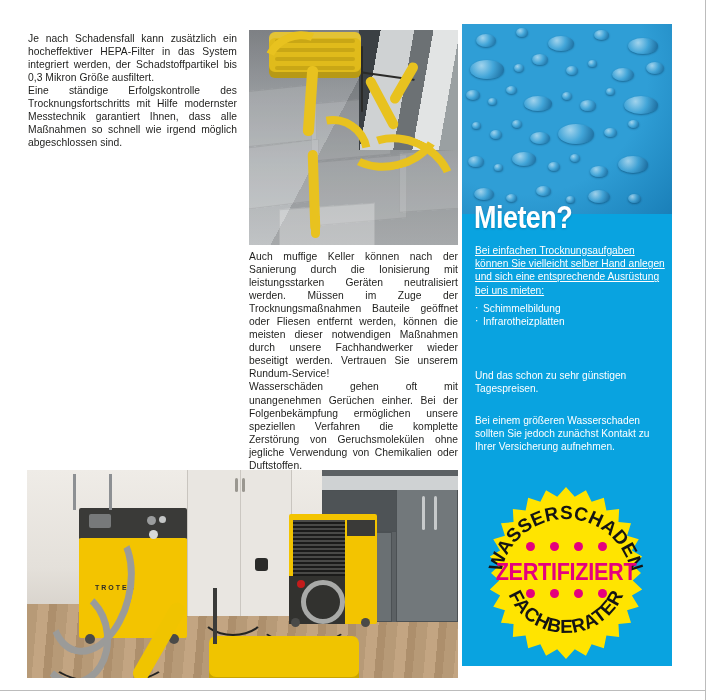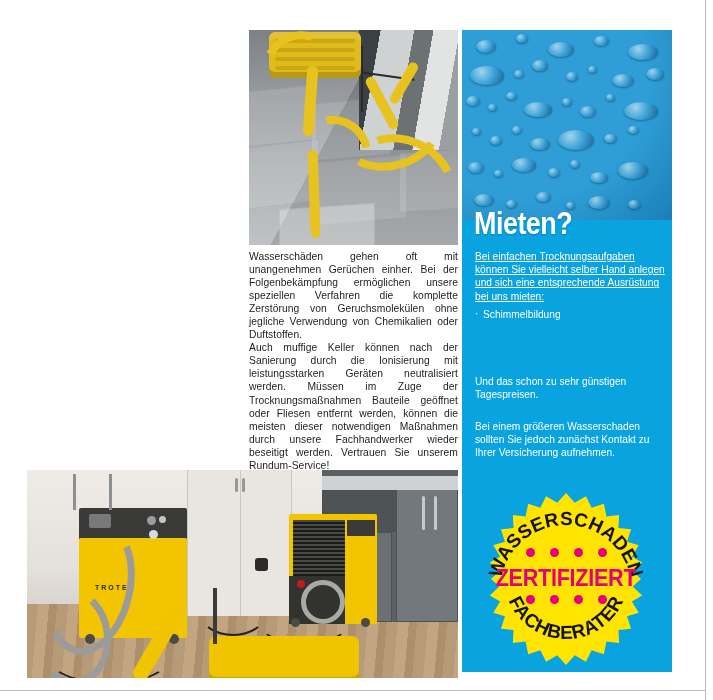--- a/index.html
+++ b/index.html
@@ -65,21 +65,21 @@
   .machine{position:absolute;border-radius:3px;}
   .m-body{position:absolute;background:#f3c400;border-radius:2px;}
   .m-top{position:absolute;background:#3a3a38;border-radius:2px;}
   .grille{position:absolute;background:repeating-linear-gradient(0deg,#1b1b1a 0 2px,#494947 2px 4px);}
   .tube{position:absolute;border:7px solid #9b9b99;border-radius:50%;border-color:transparent #9b9b99 #9b9b99 transparent;}
   .cable{position:absolute;border:2px solid #232322;border-radius:50%;border-color:transparent transparent #232322 transparent;}
   .tank{position:absolute;background:#f0c400;border-radius:7px;box-shadow:inset 0 -7px 0 rgba(0,0,0,.16);}
   .caption-trotec{position:absolute;color:#2b2b29;font-size:7px;letter-spacing:2px;font-weight:700;}
 
   
-  #panel{position:absolute;left:462px;top:30px;width:210px;height:642px;background:#09a3e0;overflow:hidden;}
+  #panel{position:absolute;left:462px;top:24px;width:210px;height:642px;background:#09a3e0;overflow:hidden;}
   #drops-photo{position:absolute;left:0;top:0;width:210px;height:190px;
      background:radial-gradient(circle at 30% 25%, #2f9ed6 0 60%, #1a7fb8 100%), #1f8dc6;overflow:hidden;}
   .drop{position:absolute;border-radius:50%;
      background:radial-gradient(circle at 34% 30%, rgba(255,255,255,.55), rgba(90,175,220,.45) 45%, rgba(12,78,125,.75) 100%);
      box-shadow:0 1px 2px rgba(0,40,70,.45);}
   #panel-heading{position:absolute;left:12px;top:178px;margin:0;color:#ffffff;
      font-size:31px;line-height:31px;font-weight:700;letter-spacing:-.6px;
      transform:scaleX(.87);transform-origin:left center;text-shadow:0 1px 2px rgba(0,60,95,.35);}
   .panel-body{position:absolute;left:13px;width:192px;color:#ffffff;font-size:10.2px;line-height:13.2px;}
   #panel-intro{top:220px;text-decoration:underline;}
@@ -114,20 +114,22 @@
 </style>
 </head>
 <body>
 
 <div class="page">
 
   <div class="trim-right"></div>
   <div class="trim-bottom"></div>
 
   <div class="col col1">
+    <p>Je nach Schadensfall kann zusätzlich ein hocheffektiver HEPA-Filter in das System integriert werden, der Schadstoffpartikel bis 0,3 Mikron Größe ausfiltert.</p>
+    <p>Eine ständige Erfolgskontrolle des Trocknungsfortschritts mit Hilfe modernster Messtechnik garantiert Ihnen, dass alle Maßnahmen so schnell wie irgend möglich abgeschlossen sind.</p>
   </div>
 
   <div class="photo" id="photo-hoses">
     <div class="floor"></div>
     <div class="tile" style="left:-10px;top:58px;width:78px;height:56px;transform:skewY(-6deg)"></div>
     <div class="tile" style="left:62px;top:70px;width:80px;height:58px;transform:skewY(-5deg)"></div>
     <div class="tile" style="left:-16px;top:114px;width:86px;height:62px;transform:skewY(-7deg)"></div>
     <div class="tile" style="left:68px;top:128px;width:90px;height:64px;transform:skewY(-5deg)"></div>
     <div class="tile" style="left:150px;top:120px;width:80px;height:60px;transform:skewY(-4deg)"></div>
     <div class="tile" style="left:30px;top:176px;width:96px;height:48px;transform:skewY(-4deg);background:rgba(255,255,255,.30)"></div>
@@ -148,22 +150,22 @@
     <div class="hose-curve" style="left:46px;top:86px;width:60px;height:60px;transform:rotate(34deg)"></div>
     <div class="hose-straight" style="left:60px;top:120px;width:10px;height:82px;transform:rotate(-2deg)"></div>
     <div class="hose-curve" style="left:86px;top:56px;width:92px;height:68px;transform:rotate(166deg)"></div>
     <div class="hose-curve" style="left:96px;top:106px;width:96px;height:76px;transform:rotate(24deg)"></div>
     <div class="hose-straight" style="left:128px;top:44px;width:10px;height:58px;transform:rotate(-28deg)"></div>
     <div class="hose-straight" style="left:150px;top:30px;width:10px;height:46px;transform:rotate(30deg)"></div>
     <div class="hose-straight" style="left:62px;top:186px;width:9px;height:22px;border-radius:0 0 6px 6px"></div>
   </div>
 
   <div class="col col2">
+    <p>Auch muffige Keller können nach der Sanierung durch die Ionisierung mit leistungsstarken Geräten neutralisiert werden. Müssen im Zuge der Trocknungsmaßnahmen Bauteile geöffnet oder Fliesen entfernt werden, können die meisten dieser notwendigen Maßnahmen durch unsere Fachhandwerker wieder beseitigt werden. Vertrauen Sie unserem Rundum-Service!</p>
     <p>Wasserschäden gehen oft mit unangenehmen Gerüchen einher. Bei der Folgenbekämpfung ermöglichen unsere speziellen Verfahren die komplette Zerstörung von Geruchsmolekülen ohne jegliche Verwendung von Chemikalien oder Duftstoffen.</p>
-    <p>Auch muffige Keller können nach der Sanierung durch die Ionisierung mit leistungsstarken Geräten neutralisiert werden. Müssen im Zuge der Trocknungsmaßnahmen Bauteile geöffnet oder Fliesen entfernt werden, können die meisten dieser notwendigen Maßnahmen durch unsere Fachhandwerker wieder beseitigt werden. Vertrauen Sie unserem Rundum-Service!</p>
   </div>
 
   <div class="photo" id="photo-equipment">
     <div class="room-wall"></div>
     <div class="room-floor"></div>
 
     <div class="kitchen">
       <div class="unit" style="left:0;top:20px;width:136px;height:42px;background:#4e5356"></div>
       <div class="unit" style="left:74px;top:6px;width:62px;height:146px;background:#72787b"></div>
       <div class="unit" style="left:0;top:62px;width:70px;height:90px;background:#6a7073"></div>
@@ -260,20 +262,21 @@
     </div>
 
     <h1 id="panel-heading">Mieten?</h1>
 
     <div class="panel-body" id="panel-intro">
       <p>Bei einfachen Trocknungsaufgaben können Sie vielleicht selber Hand anlegen und sich eine entsprechende Ausrüstung bei uns mieten:</p>
     </div>
 
     <ul class="panel-body" id="panel-list">
       <li>Schimmelbildung</li>
+      <li>Infrarotheizplatten</li>
     </ul>
 
     <div class="panel-body" id="panel-insurance">
       <p>Bei einem größeren Wasserschaden sollten Sie jedoch zunächst Kontakt zu Ihrer Versicherung aufnehmen.</p>
     </div>
 
     <div class="panel-body" id="panel-price">
       <p>Und das schon zu sehr günstigen Tagespreisen.</p>
     </div>
 

